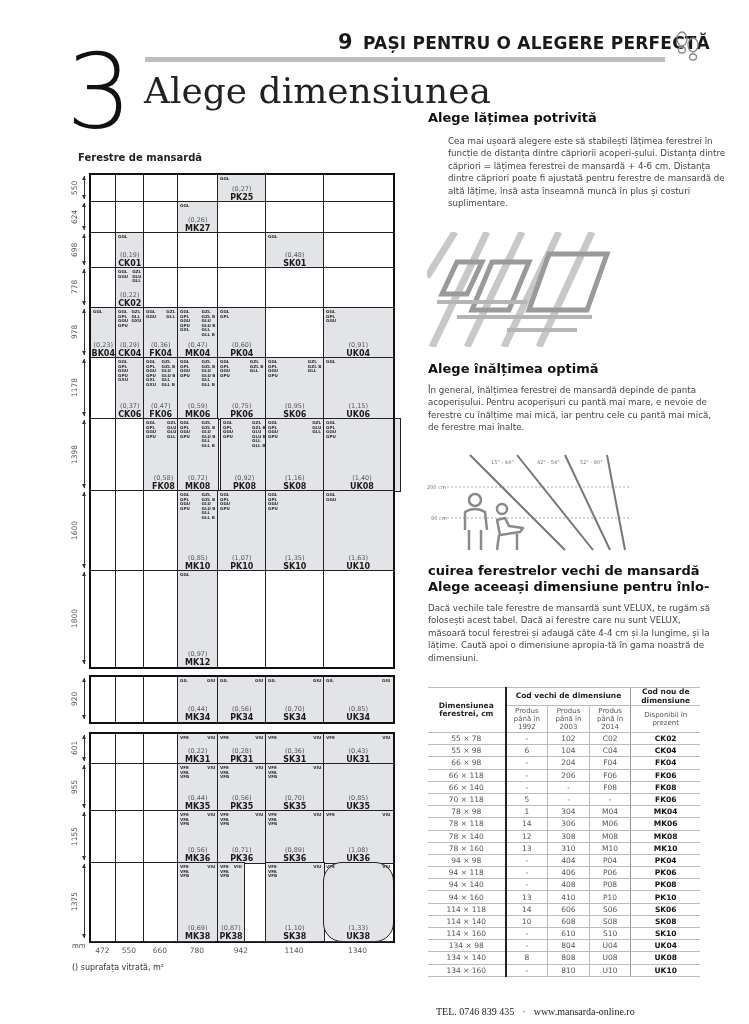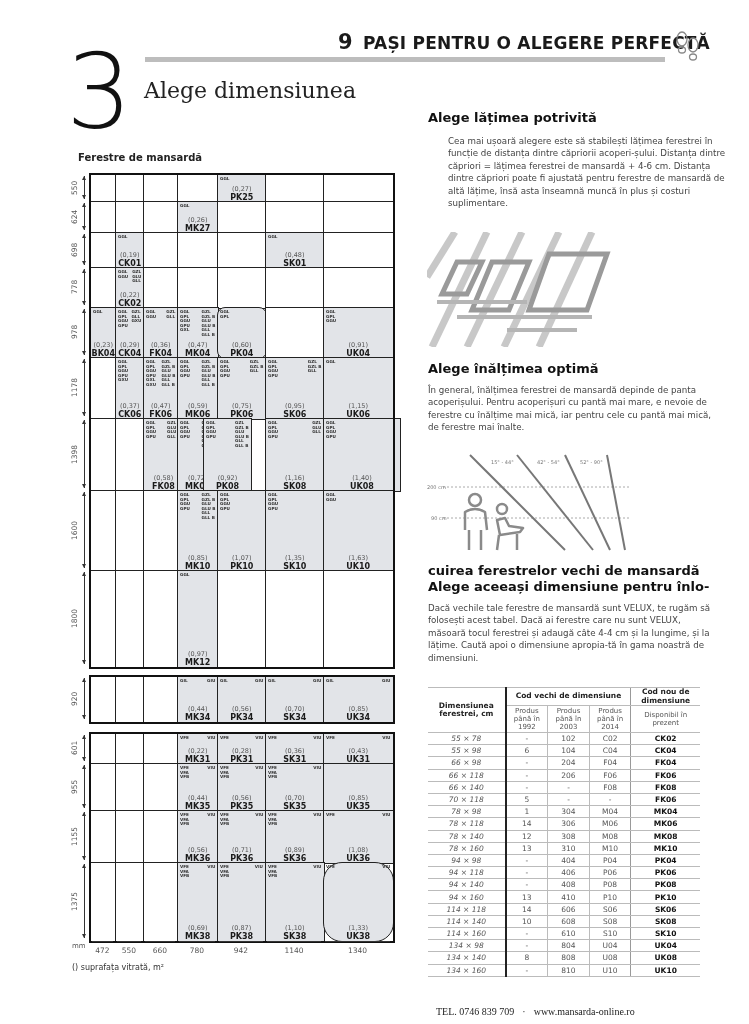--- a/index.html
+++ b/index.html
@@ -5,21 +5,21 @@
   * { box-sizing: border-box; margin: 0; padding: 0; }
   html, body { width: 749px; height: 1024px; background: #fff; overflow: hidden; }
   body { position: relative; font-family: "DejaVu Sans", sans-serif; color: #222; }
 
   .header-title { position: absolute; left: 338px; top: 30px; font-family: "DejaVu Sans", sans-serif; font-weight: bold; font-size: 17px; letter-spacing: 0.2px; color: #1a1a1a; white-space: nowrap; }
   .header-title .num { font-size: 21px; margin-right: 4px; }
   .header-bar { position: absolute; left: 145px; top: 57px; width: 520px; height: 5px; background: #bdbdbd; }
   .footprint { position: absolute; left: 673px; top: 30px; width: 30px; height: 34px; }
 
   .big-num { position: absolute; left: 66px; top: 40px; font-family: "DejaVu Sans", sans-serif; font-weight: 200; font-size: 104px; line-height: 104px; color: #111; }
-  .main-title { position: absolute; left: 144px; top: 74px; font-family: "DejaVu Serif", serif; font-size: 22px; line-height: 33px; color: #222; font-weight: normal; }
+  .main-title { position: absolute; left: 144px; top: 74px; font-family: "DejaVu Serif", serif; font-size: 36px; line-height: 33px; color: #222; font-weight: normal; }
   .grid-label { position: absolute; left: 78px; top: 152px; font-size: 10px; font-weight: bold; color: #222; }
 
   
   .grid { position: absolute; left: 0; top: 0; }
   .cell { position: absolute; border: 1.5px solid #222; background: #fff; }
   .cell.on { background: #e2e4e8; }
   .cell .models { position: absolute; left: 2px; top: 2px; right: 2px; font-size: 4.2px; line-height: 4.6px; font-weight: bold; color: #333; display: flex; justify-content: space-between; }
   .cell .models .col { white-space: pre; }
   .cell .area { position: absolute; left: 0; right: 0; bottom: 9px; text-align: center; font-size: 6.5px; color: #555; }
   .cell .code { position: absolute; left: 0; right: 0; bottom: 0px; text-align: center; font-size: 8px; font-weight: bold; color: #1a1a1a; }
@@ -39,21 +39,21 @@
   .h2 { position: absolute; left: 428px; font-weight: bold; font-size: 13px; color: #111; line-height: 16px; }
   .para { position: absolute; left: 428px; width: 290px; font-size: 8.7px; line-height: 12.4px; color: #444; }
   .illus1 { position: absolute; left: 427px; top: 232px; width: 185px; height: 115px; }
   .illus2 { position: absolute; left: 425px; top: 450px; width: 210px; height: 105px; }
 
   
   table.conv { position: absolute; left: 428px; top: 687px; width: 272px; border-collapse: collapse; font-size: 7.5px; color: #555; }
   table.conv th, table.conv td { border-bottom: 1px solid #bbb; border-left: 1px solid #bbb; text-align: center; padding: 0 2px; height: 12.2px; }
   table.conv th { font-weight: bold; color: #222; font-size: 7.5px; line-height: 8.5px; }
   table.conv th.sub { font-weight: normal; color: #555; font-size: 7px; line-height: 8px; padding: 1px 1px; }
-  table.conv td.dim { font-style: italic; border-left: none; border-right: 2px solid #222; }
+  table.conv td.dim { border-left: none; border-right: 2px solid #222; }
   table.conv th.dimh { border-left: none; border-right: 2px solid #222; }
   table.conv td.new { font-weight: bold; color: #111; border-left: 1px solid #999; }
   table.conv th.newh { border-left: 1px solid #999; }
   table.conv tr.toprule th { border-top: 1px solid #bbb; margin-top: 48px; }
 
   .footer { position: absolute; left: 436px; top: 1006px; font-family: "Liberation Serif", serif; font-size: 10px; color: #222; white-space: nowrap; }
   .footer .sep { margin: 0 8px; }
 </style>
 </head>
 <body>
@@ -192,21 +192,21 @@
         <span class="col">GZL
 GZL B
 GLU
 GLU B
 GLL
 GLL B</span>
       </div>
       <div class="area">(0,47)</div>
       <div class="code">MK04</div>
     </div>
-    <div class="cell on" style="left: 217px; top: 307px; width: 49.5px; height: 51.5px; border-radius: 8px;">
+    <div class="cell on" style="left: 217px; top: 307px; width: 49.5px; height: 51.5px;">
       <div class="models">
         <span class="col">GGL
 GPL</span>
         <span class="col"></span>
       </div>
       <div class="area">(0,60)</div>
       <div class="code">PK04</div>
     </div>
     <div class="cell" style="left: 265px; top: 307px; width: 59.5px; height: 51.5px;"></div>
     <div class="cell on" style="left: 323px; top: 307px; width: 70.5px; height: 51.5px;">
@@ -329,21 +329,21 @@
         <span class="col">GZL
 GZL B
 GLU
 GLU B
 GLL
 GLL B</span>
       </div>
       <div class="area">(0,72)</div>
       <div class="code">MK08</div>
     </div>
-    <div class="cell on" style="left: 203px; top: 418px; width: 49px; height: 73.5px;">
+    <div class="cell on" style="left: 220px; top: 418px; width: 49px; height: 73.5px;">
       <div class="models">
         <span class="col">GGL
 GPL
 GGU
 GPU</span>
         <span class="col">GZL
 GZL B
 GLU
 GLU B
 GLL
@@ -612,21 +612,21 @@
     <div class="cell on" style="left: 177px; top: 862px; width: 41.5px; height: 79.5px;">
       <div class="models">
         <span class="col">VFE
 VFA
 VFB</span>
         <span class="col">VIU</span>
       </div>
       <div class="area">(0,69)</div>
       <div class="code">MK38</div>
     </div>
-    <div class="cell on" style="left: 217px; top: 862px; width: 49px; height: 79.5px;">
+    <div class="cell on" style="left: 217px; top: 862px; width: 28px; height: 79.5px;">
       <div class="models">
         <span class="col">VFE
 VFA
 VFB</span>
         <span class="col">VIU</span>
       </div>
       <div class="area">(0,87)</div>
       <div class="code">PK38</div>
     </div>
     <div class="cell on" style="left: 265px; top: 862px; width: 59.5px; height: 79.5px;">
@@ -878,14 +878,14 @@
         <td class="dim">134 × 160</td>
         <td>-</td>
         <td>810</td>
         <td>U10</td>
         <td class="new">UK10</td>
       </tr>
     </tbody>
 </table>
 
 <div class="footer">
-  <span>TEL. 0746 839 709</span><span class="sep">·</span><span>www.mansarda-online.ro</span>
+  <span>TEL. 0746 839 435</span><span class="sep">·</span><span>www.mansarda-online.ro</span>
 </div>
 
 </body></html>

